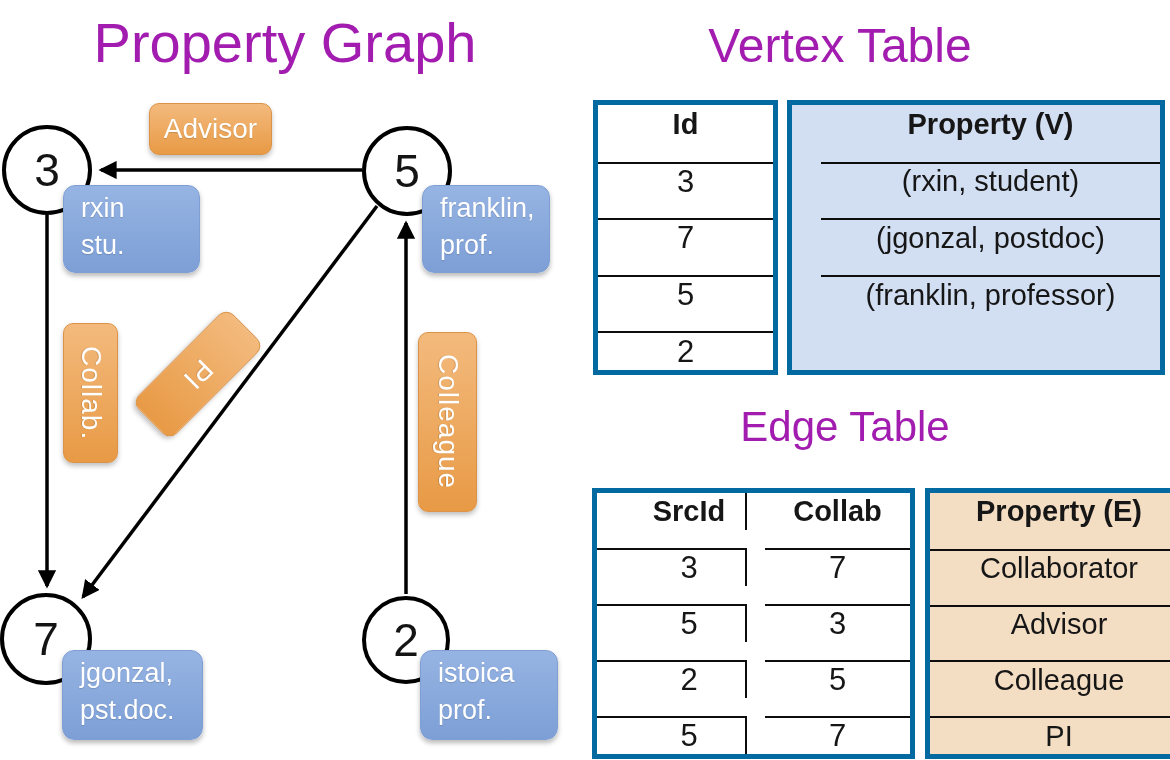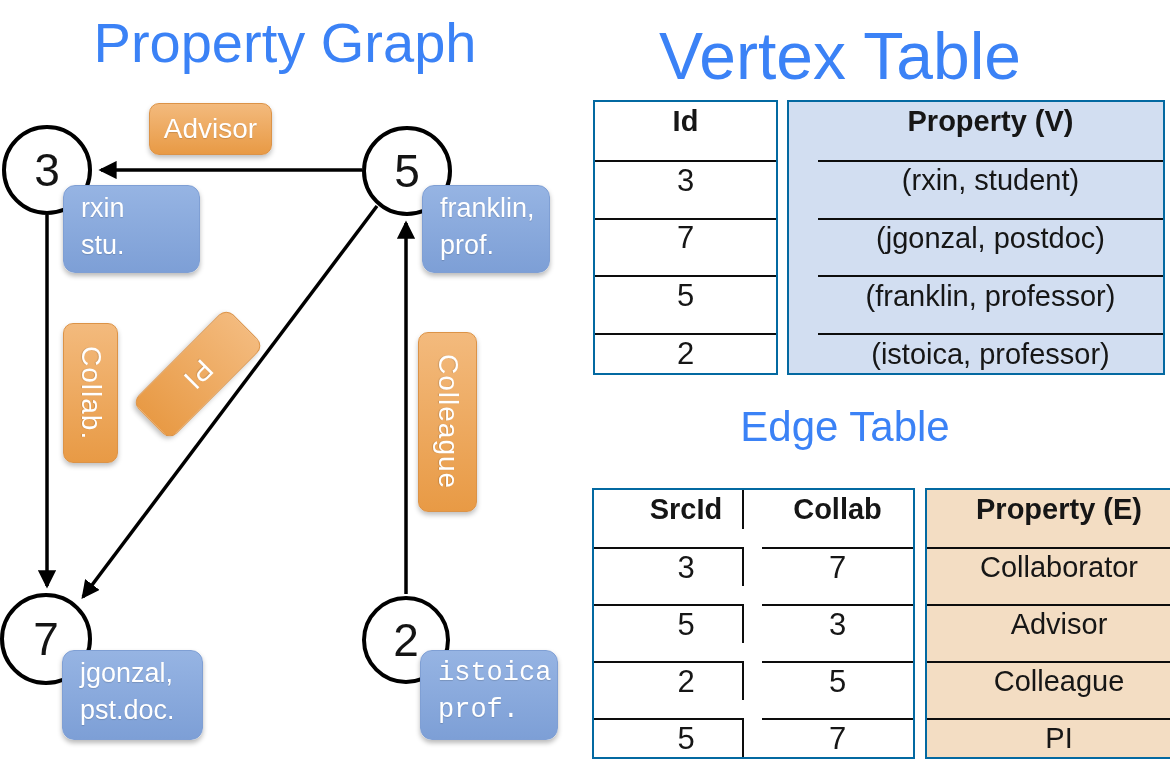--- a/index.html
+++ b/index.html
@@ -3,21 +3,21 @@
 <meta charset="utf-8">
 <style>
   html,body{margin:0;padding:0;background:#ffffff;}
   #canvas{
     position:relative;width:1170px;height:760px;overflow:hidden;
     background:#ffffff;font-family:"Liberation Sans",sans-serif;color:#111;
   }
 
   
   .big-title{
-    position:absolute;font-size:56px;color:#3b82f6;
+    position:absolute;font-size:56px;color:#a21caf;
     letter-spacing:0px;white-space:nowrap;text-align:center;
   }
 
   
   .node{
     position:absolute;border:4px solid #000;border-radius:50%;
     background:#fff;box-sizing:border-box;display:flex;
     align-items:center;justify-content:center;
     font-size:46px;color:#141414;z-index:2;
   }
@@ -43,21 +43,21 @@
   }
   .elabel .vtext{
     writing-mode:vertical-rl;text-orientation:mixed;letter-spacing:1px;
   }
 
   
   #edges{position:absolute;left:0;top:0;z-index:1;}
 
   
   .tbox{
-    position:absolute;box-sizing:border-box;border:2px solid #0369a1;
+    position:absolute;box-sizing:border-box;border:5px solid #0369a1;
     display:grid;grid-template-rows:repeat(5,1fr);z-index:2;background:#fff;gap:18px;
   }
   .tbox .cell{
     display:flex;align-items:center;justify-content:center;
     box-sizing:border-box;font-size:31px;color:#161616;white-space:nowrap;
   }
   .tbox .cell.hline{border-top:2px solid #0d0d0d;}
   .tbox .cell.header{font-weight:bold;font-size:29px;}
   .tbox.two-col{grid-template-columns:150px 1fr;}
   .tbox .cell.cdiv{border-right:2px solid #0d0d0d;padding-left:36px;}
@@ -102,54 +102,53 @@
     <div>stu.</div>
   </div>
   <div class="vprop" style="left:422px;top:185px;width:128px;height:88px;">
     <div>franklin,</div>
     <div>prof.</div>
   </div>
   <div class="vprop" style="left:62px;top:650px;width:141px;height:90px;">
     <div>jgonzal,</div>
     <div>pst.doc.</div>
   </div>
-  <div class="vprop" style="left:420px;top:650px;width:138px;height:90px;font-family:Liberation Mono, monospace;">
+  <div class="vprop" style="left:420px;top:650px;width:138px;height:90px;">
     <div>istoica</div>
     <div>prof.</div>
   </div>
 
   <div class="elabel" style="left:149px;top:103px;width:123px;height:52px;">
     <span>Advisor</span>
   </div>
   <div class="elabel" style="left:63px;top:323px;width:55px;height:140px;">
     <span class="vtext">Collab.</span>
   </div>
   <div class="elabel" style="left:171px;top:307px;width:54px;height:134px;transform:rotate(45deg);">
     <span class="vtext">PI</span>
   </div>
   <div class="elabel" style="left:418px;top:332px;width:59px;height:180px;">
     <span class="vtext">Colleague</span>
   </div>
 
-  <div class="big-title" style="left:585px;top:18px;width:510px;font-size:66px;">Vertex Table</div>
+  <div class="big-title" style="left:585px;top:18px;width:510px;font-size:48px;">Vertex Table</div>
 
   <div class="tbox" style="left:593px;top:100px;width:185px;height:275px;">
     <div class="cell header">Id</div>
     <div class="cell hline">3</div>
     <div class="cell hline">7</div>
     <div class="cell hline">5</div>
     <div class="cell hline">2</div>
   </div>
 
   <div class="tbox fill-blue" style="left:787px;top:100px;width:378px;height:275px;">
     <div class="cell header">Property (V)</div>
     <div class="cell hline prop">(rxin, student)</div>
     <div class="cell hline prop">(jgonzal, postdoc)</div>
     <div class="cell hline prop">(franklin, professor)</div>
-    <div class="cell hline prop">(istoica, professor)</div>
   </div>
 
   <div class="big-title" style="left:585px;top:403px;width:520px;font-size:42px;">Edge Table</div>
 
   <div class="tbox two-col" style="left:592px;top:488px;width:323px;height:271px;">
     <div class="cell header cdiv">SrcId</div>
     <div class="cell header">Collab</div>
     <div class="cell hline cdiv">3</div>
     <div class="cell hline">7</div>
     <div class="cell hline cdiv">5</div>

